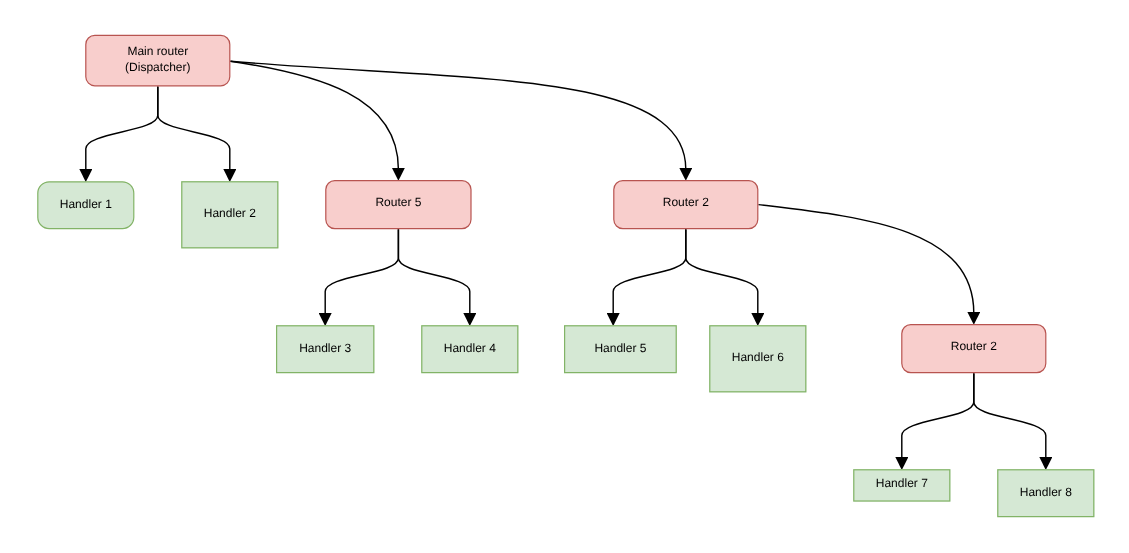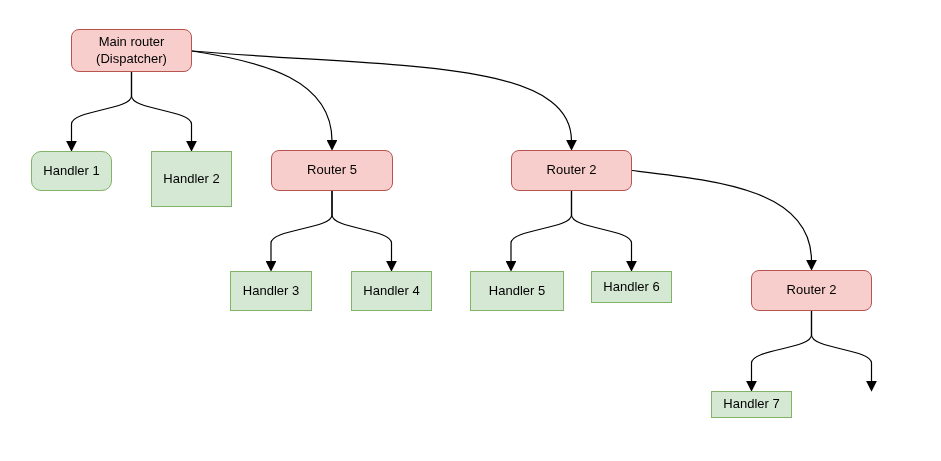--- a/index.html
+++ b/index.html
@@ -21,21 +21,21 @@
     left: 0;
     pointer-events: none;
   }
   .node {
     position: absolute;
     display: flex;
     align-items: center;
     justify-content: center;
     text-align: center;
     box-sizing: border-box;
-    font-size: 13px;
+    font-size: 10px;
     line-height: 1.25;
     color: #000000;
     padding: 2px 8px;
   }
   .router {
     background: var(--router-fill, #f8cecc);
     border: 1px solid var(--router-border, #b85450);
     border-radius: 8px;
   }
   .handler {
@@ -103,26 +103,29 @@
   </div>
 
   <div class="node handler" style="left:351px; top:271px; width:81px; height:40px;">
     <span>Handler 4</span>
   </div>
 
   <div class="node handler" style="left:470px; top:271px; width:94px; height:40px;text-align:center;">
     <span>Handler 5</span>
   </div>
 
-  <div class="node handler" style="left:591px; top:271px; width:81px; height:32px;">
+  <div class="node handler" style="left:591px; top:271px; width:81px; height:56px;">
     <span>Handler 6</span>
   </div>
 
   <div class="node router" style="left:751px; top:270px; width:121px; height:41px;">
     <span>Router 2</span>
   </div>
 
   <div class="node handler" style="left:711px; top:391px; width:81px; height:27px;">
     <span>Handler 7</span>
   </div>
 
+  <div class="node handler" style="left:831px; top:391px; width:81px; height:40px;">
+    <span>Handler 8</span>
+  </div>
 
 </div>
 
 </body></html>

